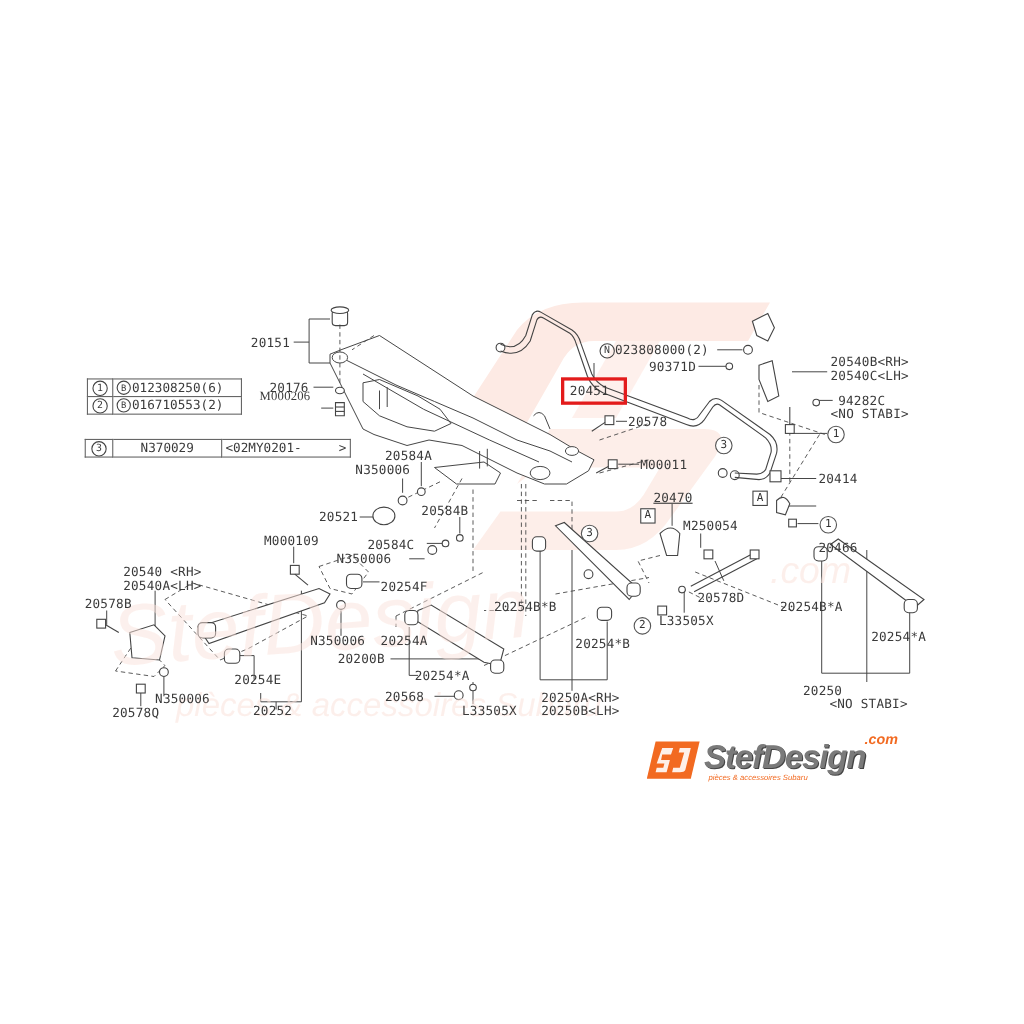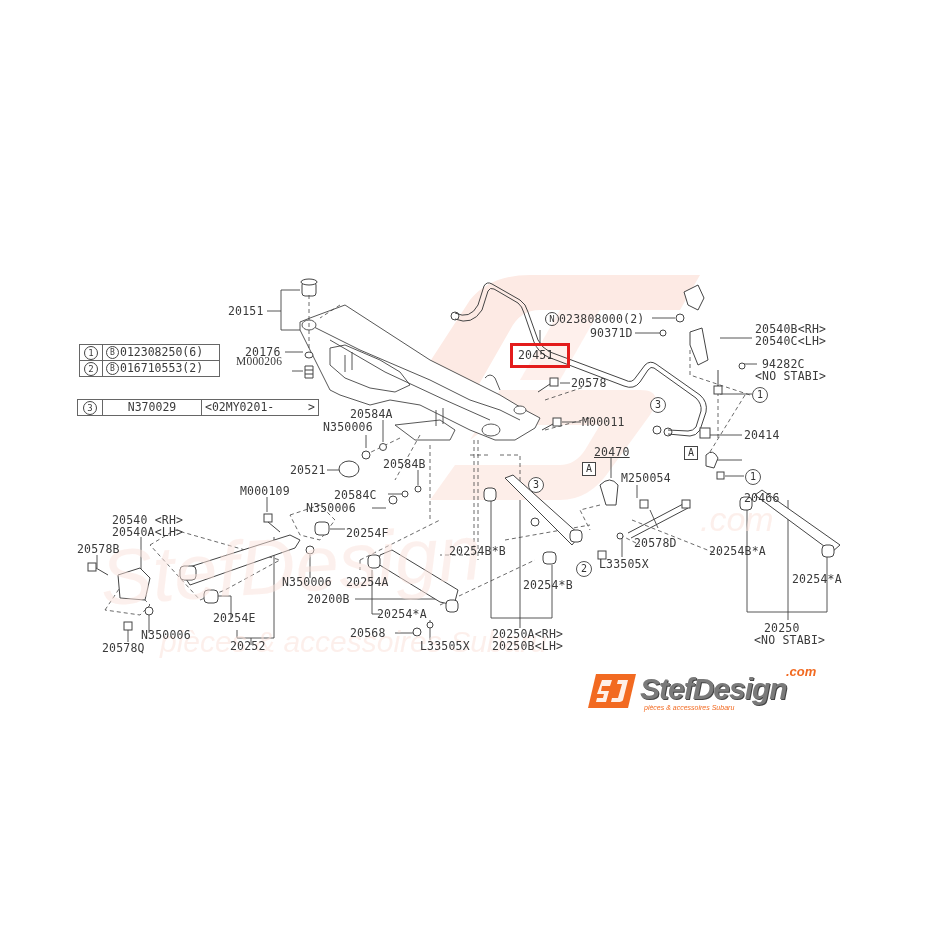--- a/index.html
+++ b/index.html
@@ -345,21 +345,21 @@
 <div class="callout" style="left:576px; top:561px;">2</div>
 
 <div class="boxA" style="left:582px; top:462px;">A</div>
 <div class="lbl" style="left:594px; top:446px;text-decoration:underline;">20470</div>
 <div class="lbl" style="left:621px; top:472px;">M250054</div>
 <div class="lbl" style="left:634px; top:537px;">20578D</div>
 <div class="lbl" style="left:599px; top:558px;">L33505X</div>
 
 <div class="lbl" style="left:709px; top:545px;">20254B*A</div>
 <div class="lbl" style="left:792px; top:573px;">20254*A</div>
-<div class="lbl" style="left:764px; top:622px;">20250</div>
+<div class="lbl" style="left:730px; top:622px;">20250</div>
 <div class="lbl" style="left:754px; top:634px;">&lt;NO STABI&gt;</div>
 
 <div class="logo">
   <svg width="50" height="38" viewBox="0 0 50 38" style="position:absolute; left:0; top:4px;">
     <path d="M8,2 L48,2 L40,36 L0,36 Z" fill="#f26a21"></path>
     <path d="M14,8 L24,8 L22,14 L14,14 L13,19 L21,19 L18,30 L8,30 L9,26 L15,26 L16,22 L9,22 Z" fill="#fff" opacity="0.9"></path>
     <path d="M30,8 L40,8 L35,28 Q34,30 30,30 L23,30 L24,26 L30,26 L34,12 L29,12 Z" fill="#fff" opacity="0.9"></path>
   </svg>
   <div class="logo-text">StefDesign</div>
   <div class="logo-com">.com</div>

